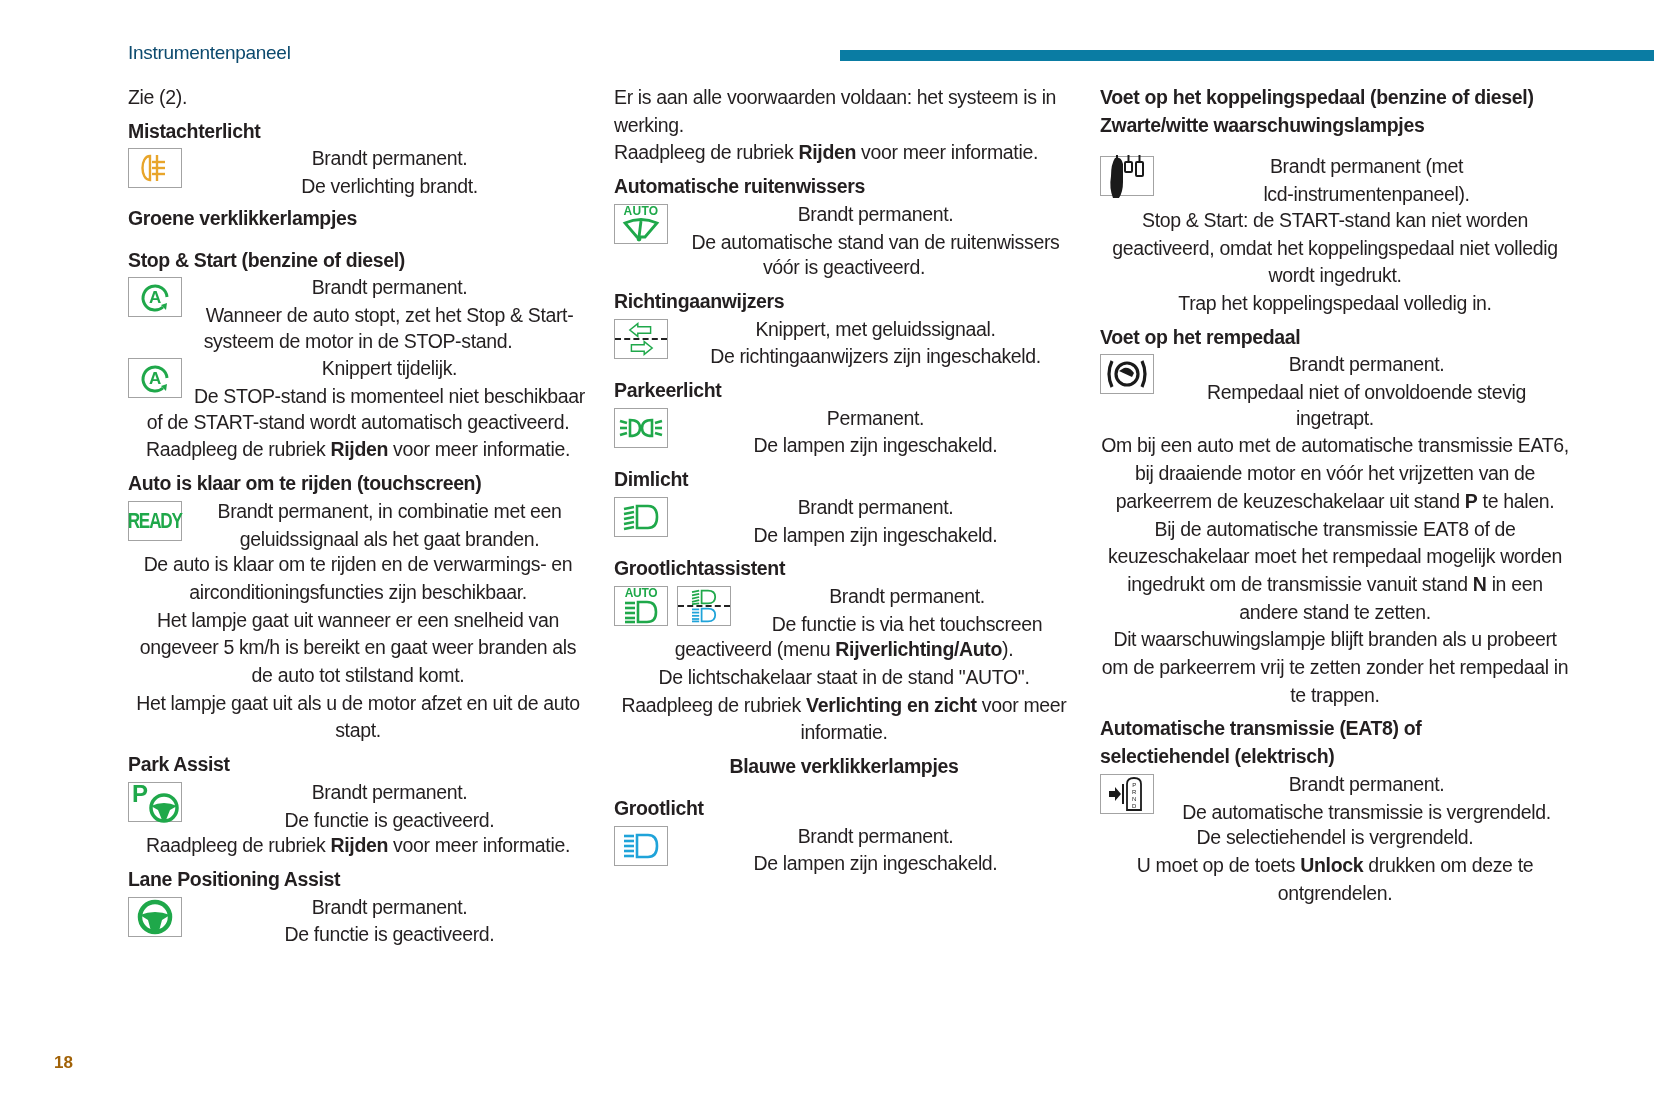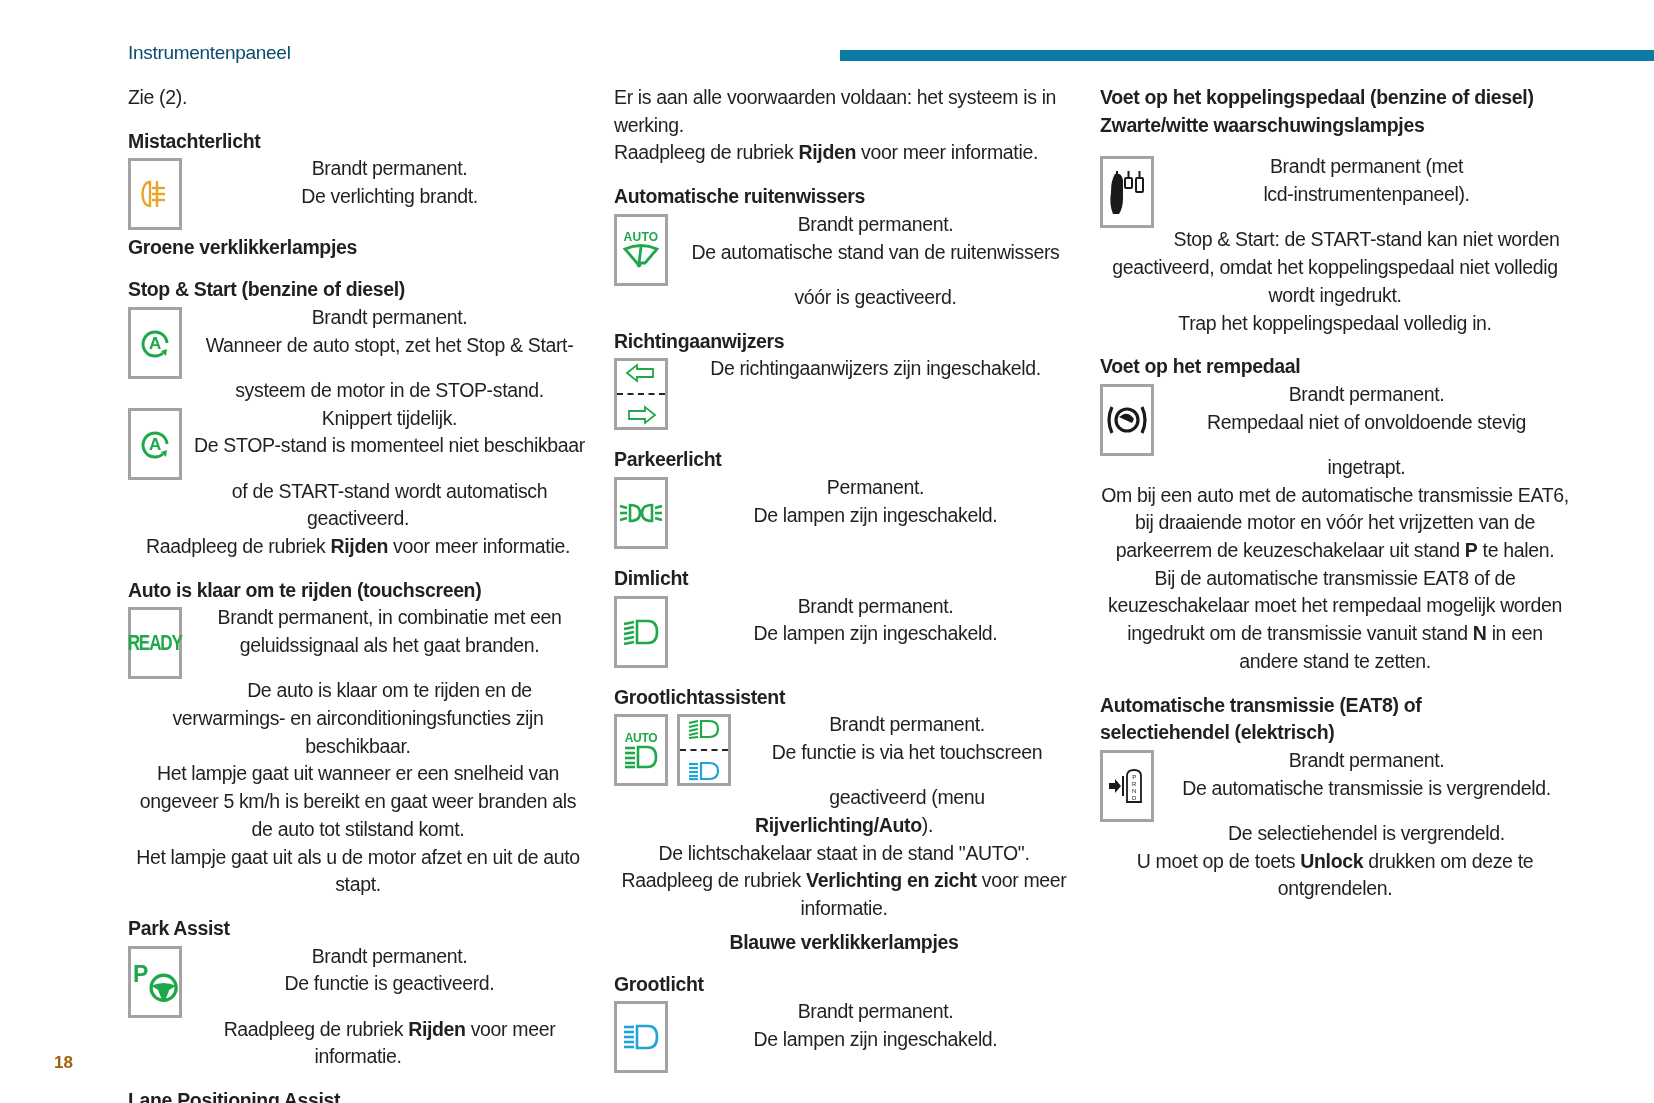--- a/index.html
+++ b/index.html
@@ -8,23 +8,23 @@
   .running-head { position: absolute; left: 128px; top: 42px; font-size: 19px; color: #0c4a6e; letter-spacing: -0.3px; }
   .blue-bar { position: absolute; left: 840px; top: 50px; width: 814px; height: 11px; background: #0a7ca3; }
   .page-number { position: absolute; left: 54px; top: 1053px; font-size: 17px; font-weight: bold; color: #a16207; }
   .col { position: absolute; top: 84px; font-size: 19.5px; line-height: 27.7px; letter-spacing: -0.35px; }
   .col-left { left: 128px; width: 460px; }
   .col-mid { left: 614px; width: 460px; }
   .col-right { left: 1100px; width: 470px; }
   .p { margin: 0; }
   .h { font-weight: bold; margin: 0; }
   .h.sect-gap { margin-top: 4px; margin-bottom: 14px; }
-  .h.sub { margin-top: 16px; }
+  .h.sub { margin-top: 6px; }
   .entry { margin: 0; text-align: center; }
-  .icon-box { float: left; width: 54px; height: 72px; border: 3px solid #a3a3a3; margin: 3px 9px 0 0; box-sizing: border-box;
+  .icon-box { float: left; width: 54px; height: 40px; border: 1px solid #a3a3a3; margin: 3px 9px 0 0; box-sizing: border-box;
               display: flex; align-items: center; justify-content: center; background: #fff; }
   .icon-box.split { flex-direction: column; justify-content: space-between; padding: 2px 0; }
   .icon-box svg { display: block; }
   .clear { clear: both; }
   b { font-weight: bold; }
   .dash { width: 100%; border-top: 2px dashed #222; height: 0; }
 </style>
 </head>
 <body>
 
@@ -147,20 +147,21 @@
   <div class="entry">
     <div class="icon-box split">
       <svg width="32" height="20" viewBox="0 0 32 20">
           <path d="M2 10 L12 2 L12 6 L28 6 L28 14 L12 14 L12 18 Z" fill="none" stroke="#1fa84a" stroke-width="1.8"></path>
         </svg>
       <div class="dash"></div>
       <svg width="32" height="20" viewBox="0 0 32 20">
           <path d="M30 10 L20 2 L20 6 L4 6 L4 14 L20 14 L20 18 Z" fill="none" stroke="#1fa84a" stroke-width="1.8"></path>
         </svg>
     </div>
+    <p class="p">Knippert, met geluidssignaal.</p>
     <p class="p">De richtingaanwijzers zijn ingeschakeld.</p>
     <div class="clear"></div>
   </div>
 
   <p class="h sub">Parkeerlicht</p>
   <div class="entry">
     <div class="icon-box">
       <svg width="46" height="26" viewBox="0 0 46 26">
           <g stroke="#1fa84a" stroke-width="2.6" fill="none">
             <line x1="2" y1="6" x2="9" y2="8"></line>
@@ -301,20 +302,21 @@
           </g>
           <path d="M15 14 L28 20 L30 16 Q26 10 20 11 Z" fill="#1a1a1a"></path>
         </svg>
     </div>
     <p class="p">Brandt permanent.</p>
     <p class="p">Rempedaal niet of onvoldoende stevig</p>
     <div class="clear"></div>
     <p class="p" style="margin-top:-2px;">ingetrapt.</p>
     <p class="p"><span>Om bij een auto met de automatische transmissie EAT6, bij draaiende motor en vóór het vrijzetten van de parkeerrem de keuzeschakelaar uit stand </span><b>P</b><span> te halen.</span></p>
     <p class="p"><span>Bij de automatische transmissie EAT8 of de keuzeschakelaar moet het rempedaal mogelijk worden ingedrukt om de transmissie vanuit stand </span><b>N</b><span> in een andere stand te zetten.</span></p>
+    <p class="p">Dit waarschuwingslampje blijft branden als u probeert om de parkeerrem vrij te zetten zonder het rempedaal in te trappen.</p>
   </div>
 
   <p class="h sub" style="width:360px;">Automatische transmissie (EAT8) of selectiehendel (elektrisch)</p>
   <div class="entry">
     <div class="icon-box">
       <svg width="40" height="40" viewBox="0 0 40 40">
           <path d="M2 17 L8 17 L8 13 L14 20 L8 27 L8 23 L2 23 Z" fill="#1a1a1a"></path>
           <line x1="16" y1="10" x2="16" y2="30" stroke="#1a1a1a" stroke-width="2"></line>
           <path d="M20 36 L20 10 Q20 4 27 4 Q34 4 34 10 L34 36 Z" fill="none" stroke="#1a1a1a" stroke-width="1.8"></path>
           <g font-family="Liberation Sans, sans-serif" font-size="6" fill="#1a1a1a" text-anchor="middle">

